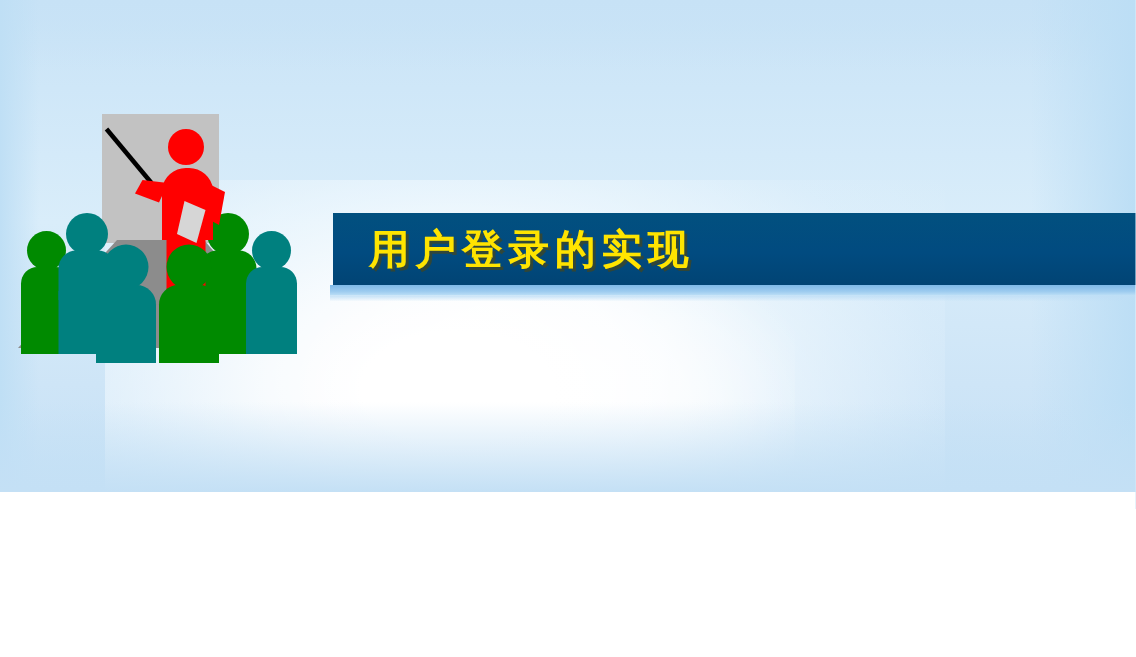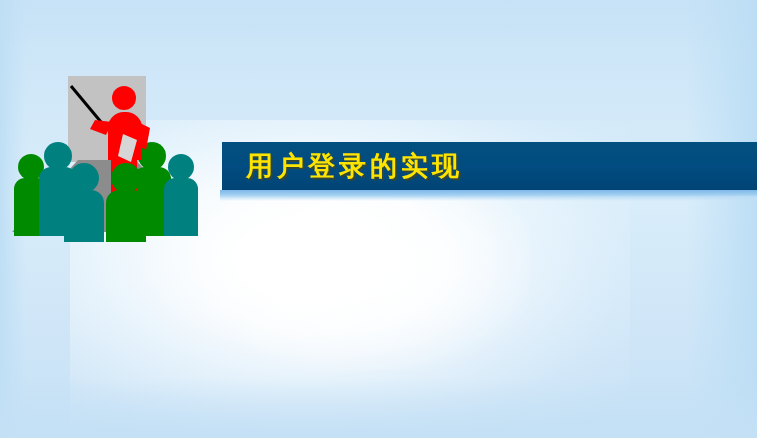--- a/index.html
+++ b/index.html
@@ -9,21 +9,21 @@
   body {
     width: 757px;
     height: 438px;
     overflow: hidden;
     font-family: "Liberation Sans", sans-serif;
   }
 
   #slide {
     position: relative;
     width: 757px;
-    height: 438px;
+    height: 328px;
     overflow: hidden;
     background: #cde6f7;
   }
 
   
   .bg-base {
     position: absolute;
     inset: 0;
     background: linear-gradient(180deg, #c9e3f6 0%, #cfe7f8 18%, #d9edfa 45%, #cee5f7 78%, #c6e1f5 100%);
   }

